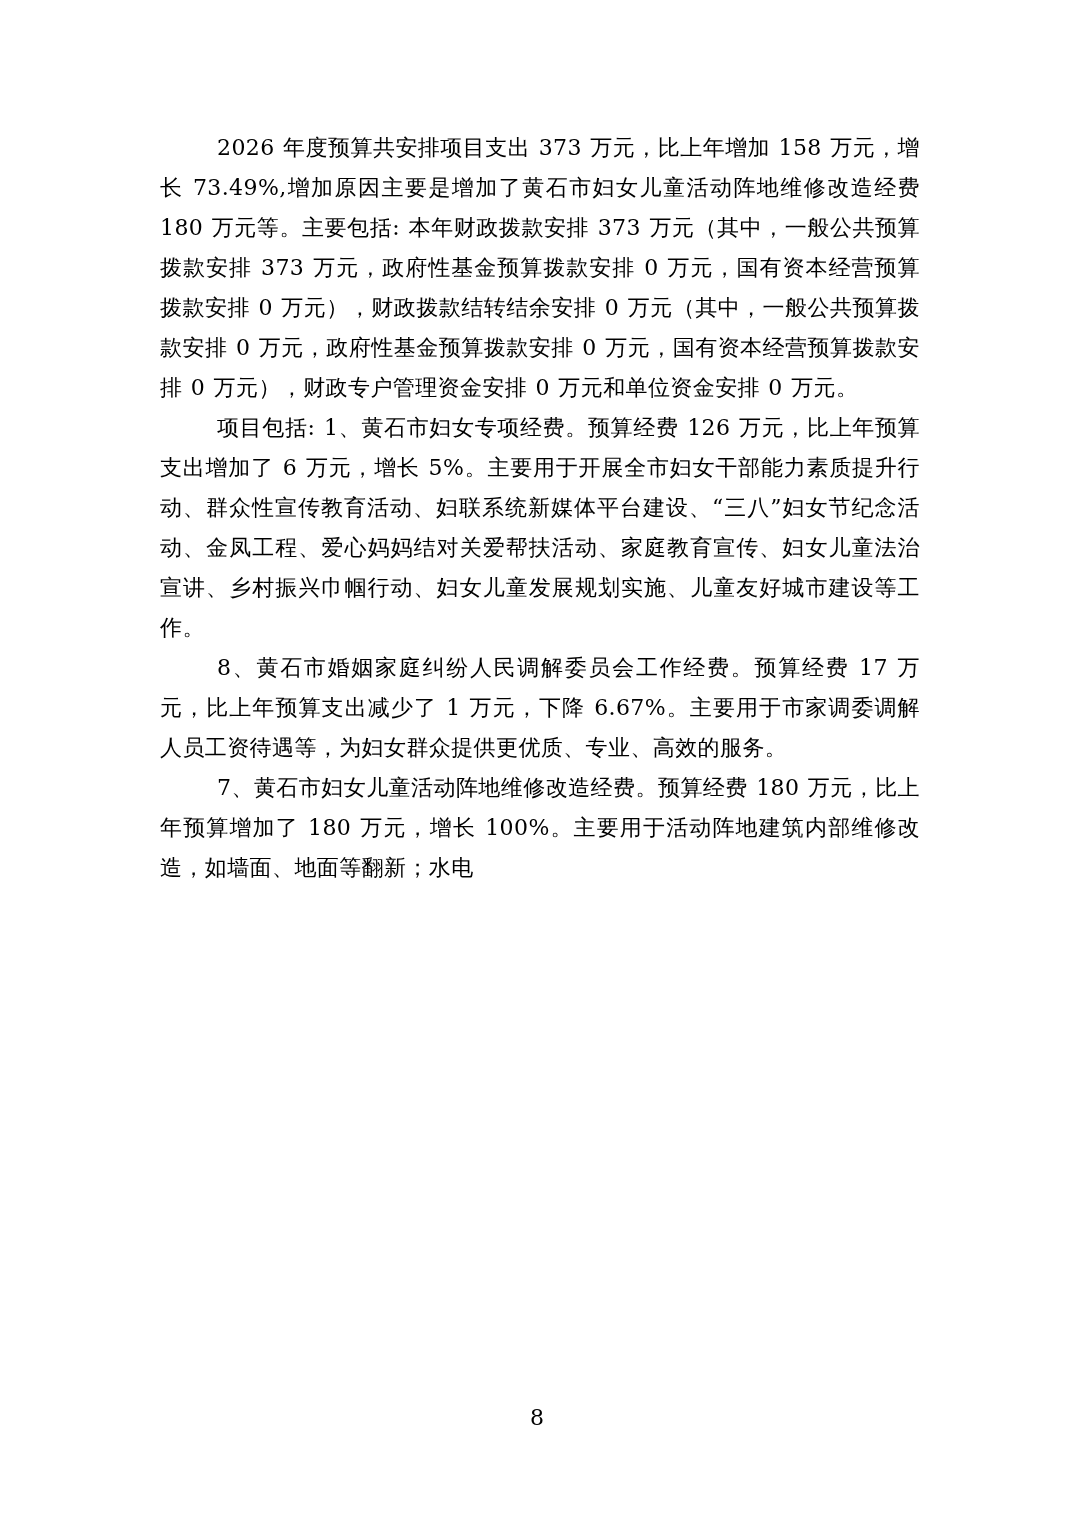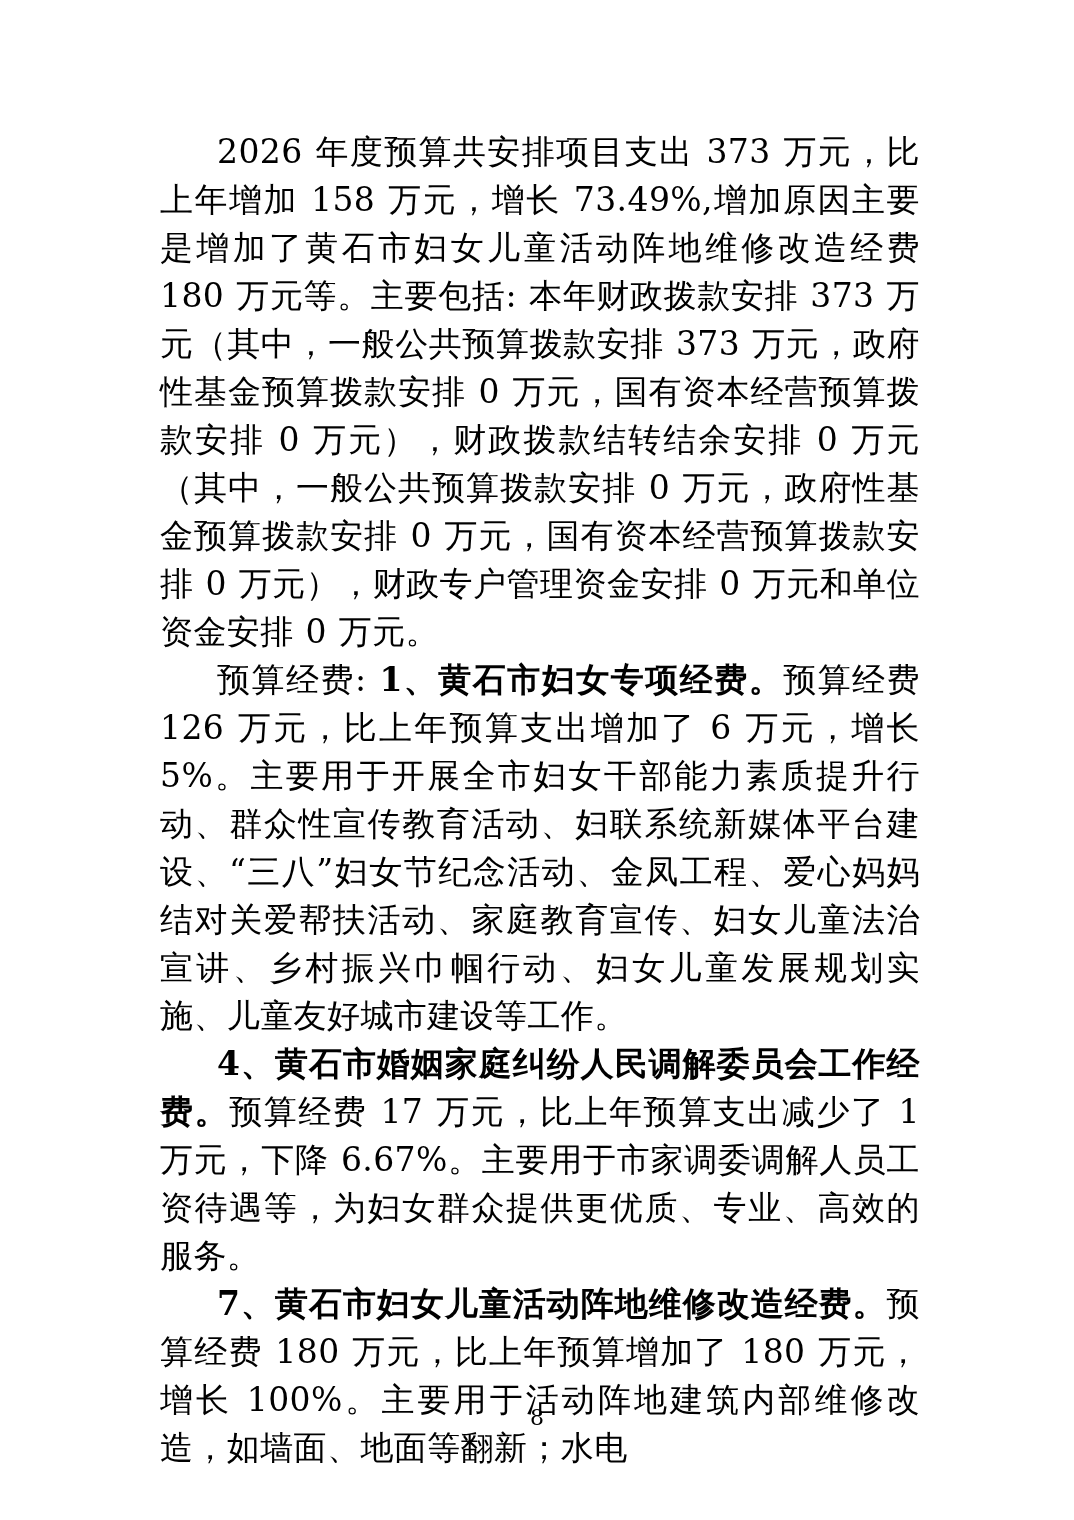--- a/index.html
+++ b/index.html
@@ -20,50 +20,50 @@
     overflow: hidden;
   }
   .content {
     position: absolute;
     left: 160px;
     top: 128px;
     width: 760px;
   }
   .para {
     font-family: "DejaVu Serif", serif;
-    font-size: 33px;
-    line-height: 48px;
+    font-size: 22px;
+    line-height: 40px;
     text-align: justify;
     text-justify: inter-ideograph;
     text-indent: 57px;
     margin: 0 0 0 0;
     letter-spacing: 0.4px;
     word-spacing: 1px;
   }
   .para + .para {
     margin-top: 0px;
   }
   .bold {
-    font-weight: bold;
+    font-weight: normal;
   }
   .page-number {
     position: absolute;
     left: 0;
     right: 0;
     top: 1405px;
     text-align: center;
     font-family: "DejaVu Serif", serif;
     font-size: 22px;
     color: #000000;
   }
 </style>
 </head>
 <body>
 
 <div class="page">
   <div class="content">
     <p class="para"><span>2026 年度预算共安排项目支出 373 万元，比上年增加 158 万元，增长 73.49%,增加原因主要是增加了黄石市妇女儿童活动阵地维修改造经费 180 万元等。主要包括: 本年财政拨款安排 373 万元（其中，一般公共预算拨款安排 373 万元，政府性基金预算拨款安排 0 万元，国有资本经营预算拨款安排 0 万元），财政拨款结转结余安排 0 万元（其中，一般公共预算拨款安排 0 万元，政府性基金预算拨款安排 0 万元，国有资本经营预算拨款安排 0 万元），财政专户管理资金安排 0 万元和单位资金安排 0 万元。</span></p>
-    <p class="para"><span>预算经费: </span><span class="bold">1、黄石市妇女专项经费。</span><span>预算经费 126 万元，比上年预算支出增加了 6 万元，增长 5%。主要用于开展全市妇女干部能力素质提升行动、群众性宣传教育活动、妇联系统新媒体平台建设、“三八”妇女节纪念活动、金凤工程、爱心妈妈结对关爱帮扶活动、家庭教育宣传、妇女儿童法治宣讲、乡村振兴巾帼行动、妇女儿童发展规划实施、儿童友好城市建设等工作。</span></p>
-    <p class="para"><span class="bold">4、黄石市婚姻家庭纠纷人民调解委员会工作经费。</span><span>预算经费 17 万元，比上年预算支出减少了 1 万元，下降 6.67%。主要用于市家调委调解人员工资待遇等，为妇女群众提供更优质、专业、高效的服务。</span></p>
+    <p class="para"><span>项目包括: </span><span class="bold">1、黄石市妇女专项经费。</span><span>预算经费 126 万元，比上年预算支出增加了 6 万元，增长 5%。主要用于开展全市妇女干部能力素质提升行动、群众性宣传教育活动、妇联系统新媒体平台建设、“三八”妇女节纪念活动、金凤工程、爱心妈妈结对关爱帮扶活动、家庭教育宣传、妇女儿童法治宣讲、乡村振兴巾帼行动、妇女儿童发展规划实施、儿童友好城市建设等工作。</span></p>
+    <p class="para"><span class="bold">8、黄石市婚姻家庭纠纷人民调解委员会工作经费。</span><span>预算经费 17 万元，比上年预算支出减少了 1 万元，下降 6.67%。主要用于市家调委调解人员工资待遇等，为妇女群众提供更优质、专业、高效的服务。</span></p>
     <p class="para"><span class="bold">7、黄石市妇女儿童活动阵地维修改造经费。</span><span>预算经费 180 万元，比上年预算增加了 180 万元，增长 100%。主要用于活动阵地建筑内部维修改造，如墙面、地面等翻新；水电</span></p>
   </div>
   <div class="page-number">8</div>
 </div>
 
 </body></html>

